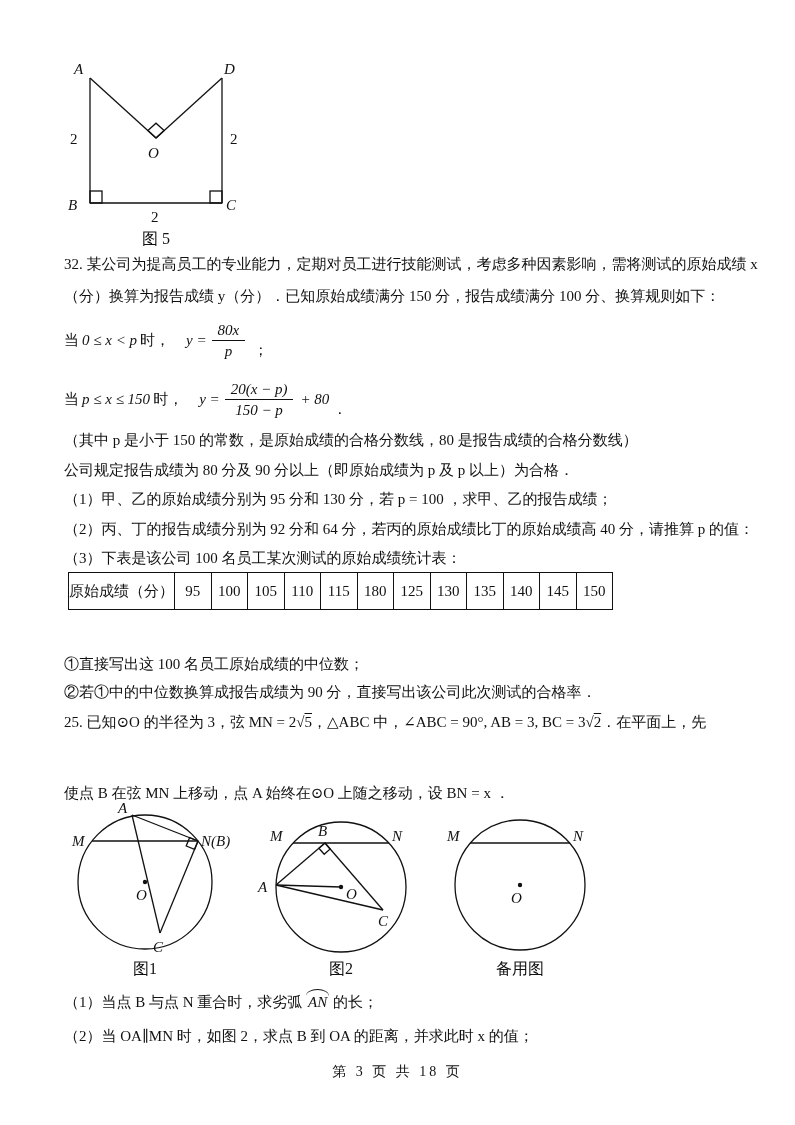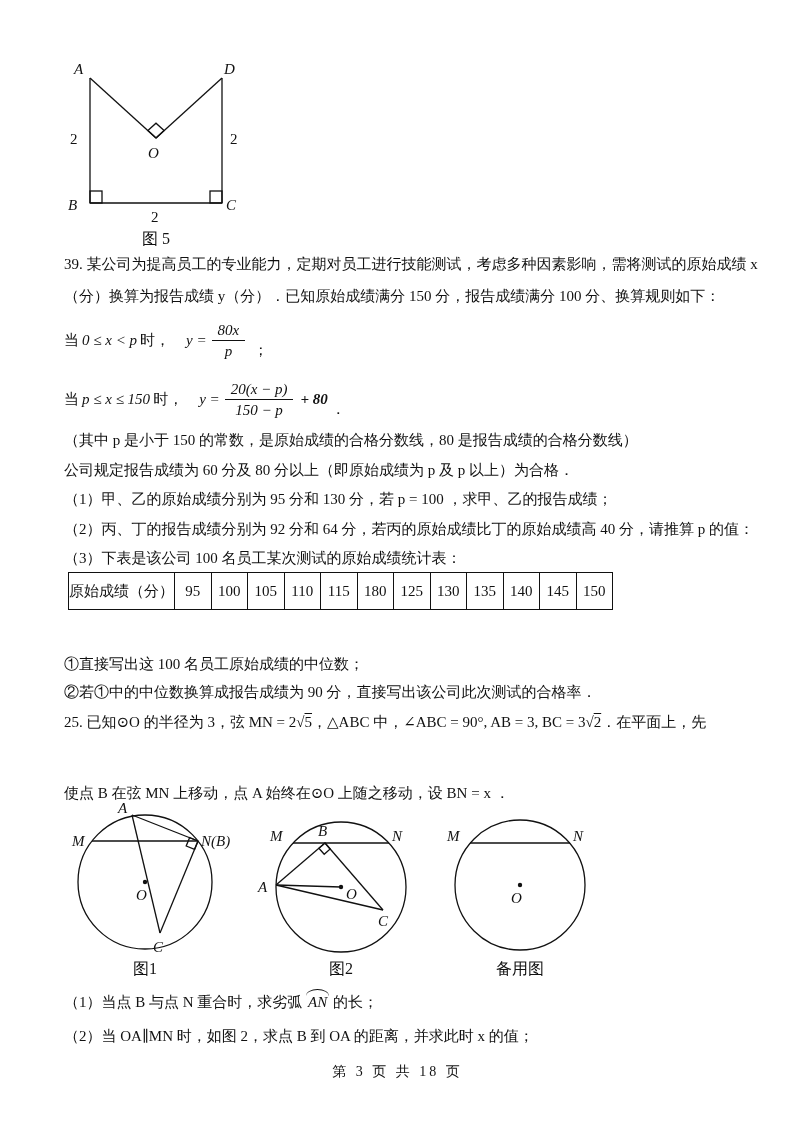--- a/index.html
+++ b/index.html
@@ -28,21 +28,21 @@
     display: flex;
     align-items: center;
     white-space: nowrap;
   }
   .cond { font-style: italic; margin: 0 3px; }
   .formula { display: inline-flex; align-items: center; margin-left: 16px; font-style: italic; }
   .frac { display: inline-flex; flex-direction: column; align-items: center; line-height: 1.2; margin: 0 5px; }
   .frac .num { border-bottom: 1px solid #111; padding: 0 6px 1px 6px; }
   .frac .den { padding: 1px 6px 0 6px; }
   .tail { align-self: flex-end; font-style: normal; margin-left: 3px; }
-  .plus { margin-left: 2px; font-weight: bold; }
+  .plus { margin-left: 2px; }
   .score-table {
     position: absolute;
     left: 68px;
     top: 572px;
     border-collapse: collapse;
     font-size: 15px;
   }
   .score-table td {
     border: 1.2px solid #111;
     text-align: center;
@@ -101,21 +101,21 @@
       <text x="12" y="162">B</text>
       <text x="170" y="162">C</text>
       <text x="92" y="110">O</text>
       <text x="14" y="96" style="font-style:normal">2</text>
       <text x="174" y="96" style="font-style:normal">2</text>
       <text x="95" y="174" style="font-style:normal">2</text>
       <text x="100" y="196" text-anchor="middle" class="cn">图 5</text>
     </svg>
   </div>
 
-  <div class="line" style="top:254px">39. 某公司为提高员工的专业能力，定期对员工进行技能测试，考虑多种因素影响，需将测试的原始成绩 x</div>
+  <div class="line" style="top:254px">32. 某公司为提高员工的专业能力，定期对员工进行技能测试，考虑多种因素影响，需将测试的原始成绩 x</div>
   <div class="line" style="top:286px">（分）换算为报告成绩 y（分）．已知原始成绩满分 150 分，报告成绩满分 100 分、换算规则如下：</div>
 
   <div class="rule-row" style="top:316px; height:48px">
     <span>当</span>
     <span class="cond">0 ≤ x &lt; p</span>
     <span>时，</span>
     <span class="formula">
       <span>y =</span>
       <span class="frac">
         <span class="num">80x</span>
@@ -134,21 +134,21 @@
       <span class="frac">
         <span class="num">20(x − p)</span>
         <span class="den">150 − p</span>
       </span>
       <span class="plus">+ 80</span>
       <span class="tail">．</span>
     </span>
   </div>
 
   <div class="line" style="top:430px">（其中 p 是小于 150 的常数，是原始成绩的合格分数线，80 是报告成绩的合格分数线）</div>
-  <div class="line" style="top:460px">公司规定报告成绩为 60 分及 80 分以上（即原始成绩为 p 及 p 以上）为合格．</div>
+  <div class="line" style="top:460px">公司规定报告成绩为 80 分及 90 分以上（即原始成绩为 p 及 p 以上）为合格．</div>
   <div class="line" style="top:489px">（1）甲、乙的原始成绩分别为 95 分和 130 分，若 p = 100 ，求甲、乙的报告成绩；</div>
   <div class="line" style="top:519px">（2）丙、丁的报告成绩分别为 92 分和 64 分，若丙的原始成绩比丁的原始成绩高 40 分，请推算 p 的值：</div>
   <div class="line" style="top:548px">（3）下表是该公司 100 名员工某次测试的原始成绩统计表：</div>
 
   <table class="score-table">
     <tbody>
         <tr>
       <td class="lbl">原始成绩（分）</td>
       <td class="num-c">95</td>
       <td class="num-c">100</td>

